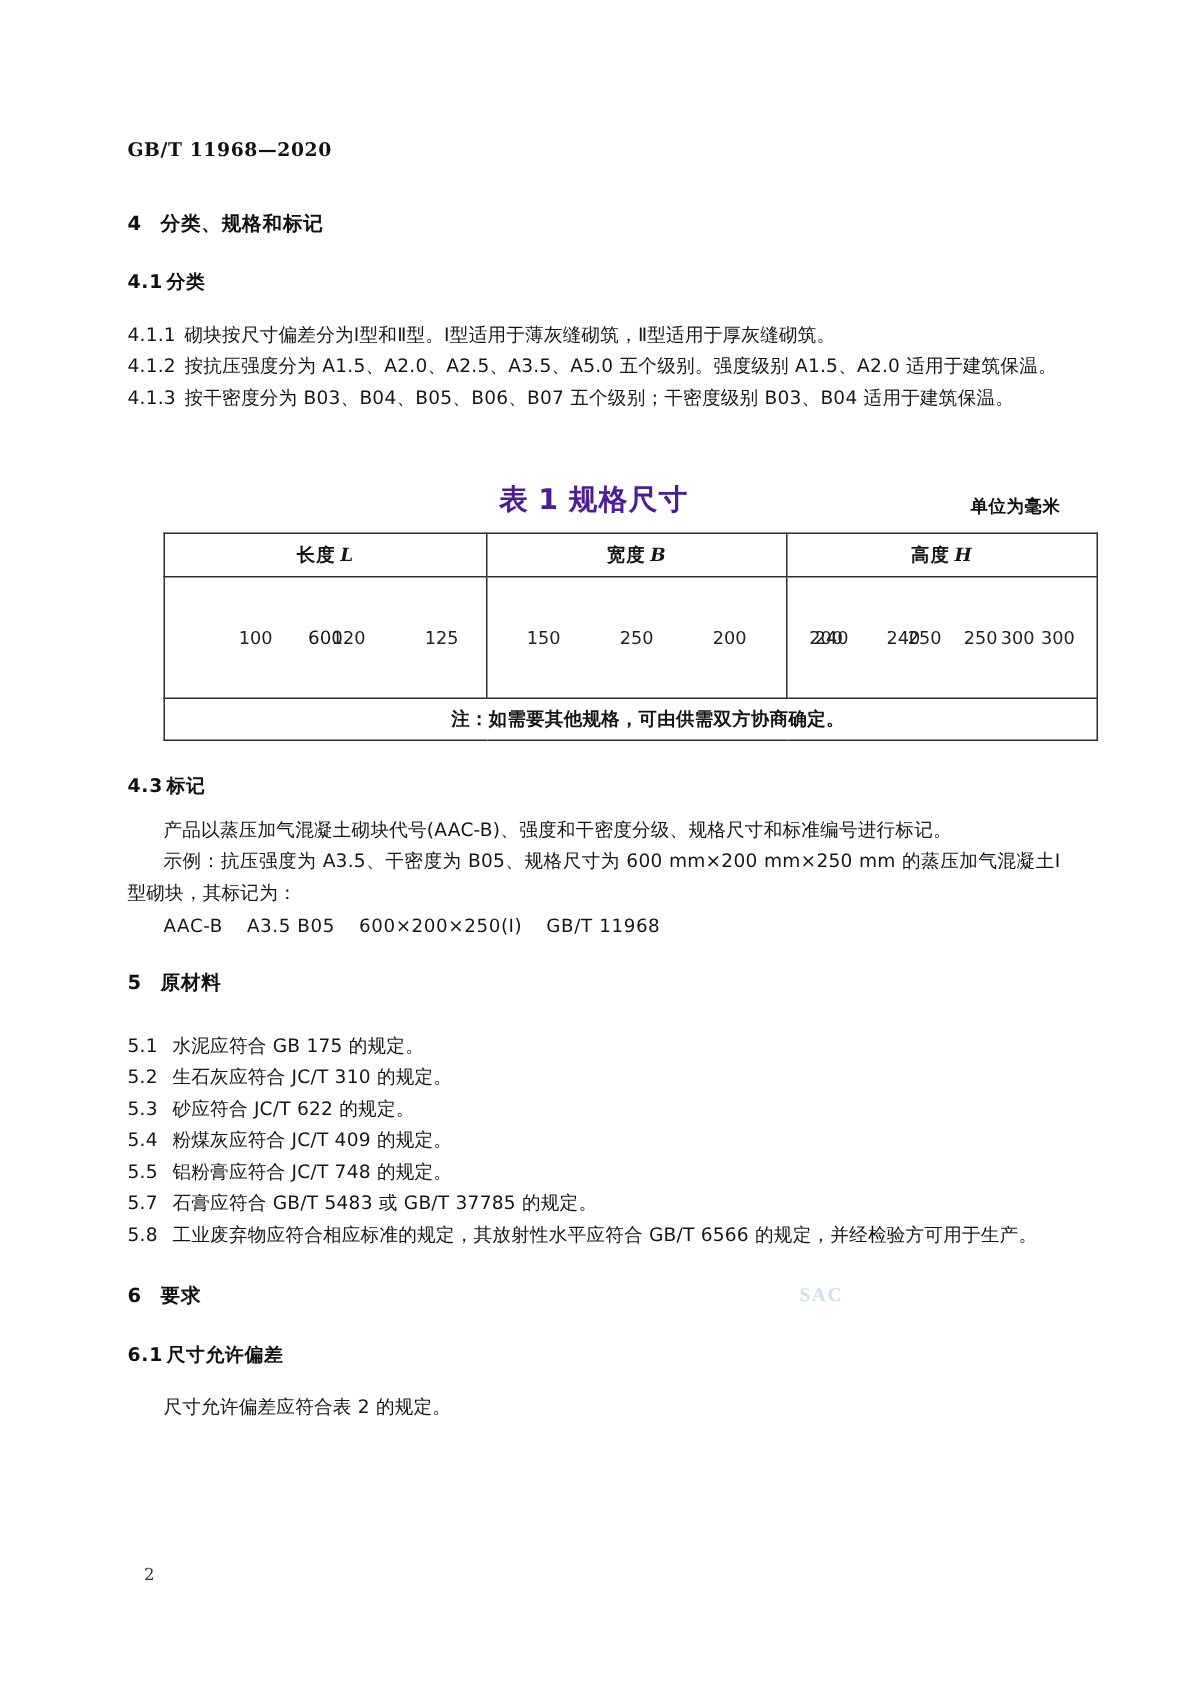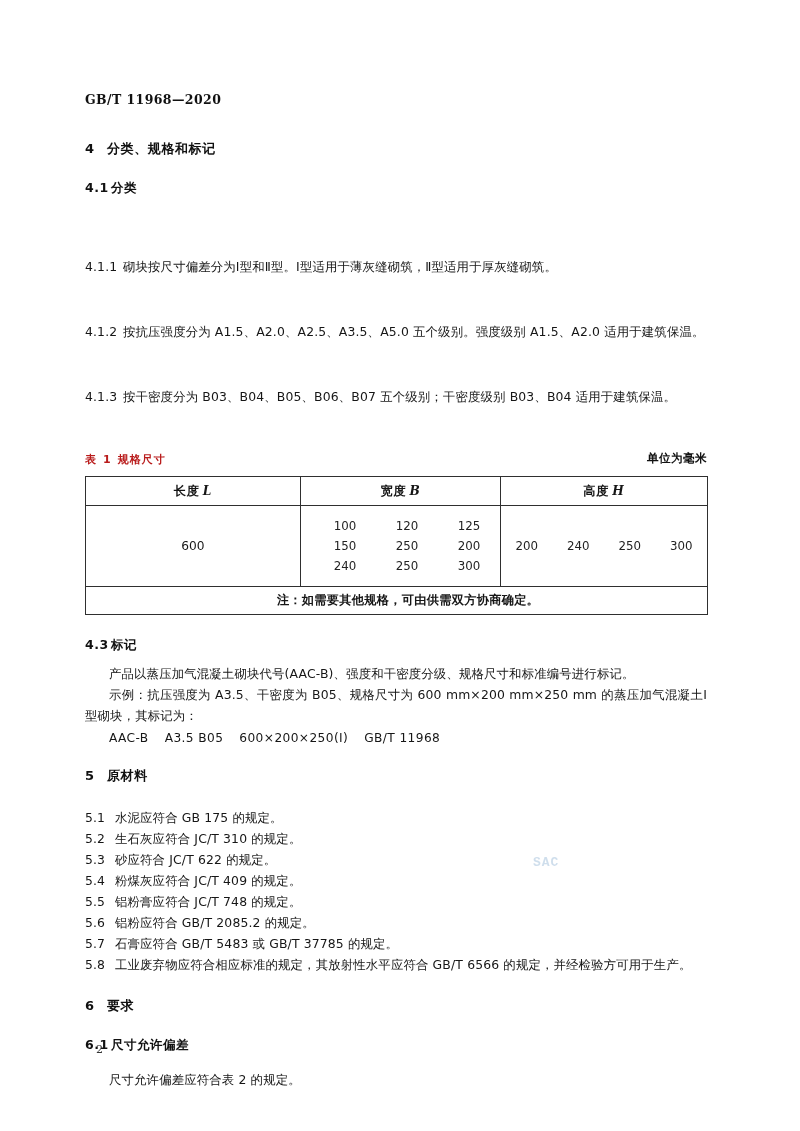--- a/index.html
+++ b/index.html
@@ -62,54 +62,55 @@
     font-size: 12.4px;
     line-height: 21px;
     color: #161616;
     text-align: justify;
     letter-spacing: 0.15px;
   }
   .p .lbl {
     display: inline-block;
     min-width: 38px;
     font-weight: normal;
-    margin-top: 44px;
   }
   .p .lbl-wide {
     display: inline-block;
     min-width: 30px;
   }
   .indent { text-indent: 24px; }
 
   .spacer-lg { height: 22px; }
   .spacer-md { height: 15px; }
   .spacer-sm { height: 9px; }
   .spacer-xs { height: 5px; }
 
   
   .tbl-caption {
-    font-weight: bold;
-    font-size: 11px;
+    text-align: center;
+    font-weight: bold;
+    font-size: 19px;
     letter-spacing: 1px;
-    color: #b91c1c;
+    color: #4c1d95;
   }
   .tbl-caption .cap-num { margin: 0 6px; font-weight: bold; }
   .tbl-unit {
     text-align: right;
     font-size: 11.6px;
     font-weight: bold;
     color: #111;
     margin-top: -16px;
     letter-spacing: 0.4px;
   }
   table.spec {
     border-collapse: collapse;
     width: 622px;
     margin-top: 10px;
     table-layout: fixed;
+    margin-left: 24px;
   }
   table.spec td {
     border: 1px solid #2f2f2f;
     text-align: center;
     vertical-align: middle;
     font-size: 12.2px;
     color: #161616;
   }
   table.spec td.head {
     height: 26px;
@@ -118,23 +119,23 @@
   }
   table.spec td.head i {
     font-family: "DejaVu Serif", "Liberation Serif", serif;
     font-style: italic;
     font-weight: bold;
     padding-left: 3px;
   }
   td.body-cell { height: 72px; padding: 4px 0; }
   .numgrid {
     display: flex;
-    flex-direction: column;
+    flex-direction: row;
     gap: 6px;
-    align-items: flex-end;
+    align-items: flex-start;
     justify-content: center;
   }
   .numrow {
     display: flex;
     justify-content: center;
   }
   .numrow span {
     display: inline-block;
     width: 62px;
     text-align: center;
@@ -158,21 +159,21 @@
     padding-left: 24px;
     color: #161616;
   }
   .mark-line .seg { margin-right: 16px; }
 
   
   .watermark {
     position: absolute;
     left: 533px;
     top: 855px;
-    font-family: Liberation Mono, monospace;
+    font-family: Liberation Serif, serif;
     font-size: 13px;
     font-weight: bold;
     letter-spacing: 1px;
     color: #a9c4dd;
     opacity: 0.55;
     user-select: none;
   }
 
   
   .folio {
@@ -316,23 +317,20 @@
     <div class="p">
       <span class="lbl-wide">5.3</span><span>砂应符合 JC/T 622 的规定。</span>
     </div>
     <div class="p">
       <span class="lbl-wide">5.4</span><span>粉煤灰应符合 JC/T 409 的规定。</span>
     </div>
     <div class="p">
       <span class="lbl-wide">5.5</span><span>铝粉膏应符合 JC/T 748 的规定。</span>
     </div>
     <div class="p">
-      <span class="lbl-wide">5.6</span><span>铝粉应符合 GB/T 2085.2 的规定。</span>
-    </div>
-    <div class="p">
       <span class="lbl-wide">5.7</span><span>石膏应符合 GB/T 5483 或 GB/T 37785 的规定。</span>
     </div>
     <div class="p">
       <span class="lbl-wide">5.8</span><span>工业废弃物应符合相应标准的规定，其放射性水平应符合 GB/T 6566 的规定，并经检验方可用于生产。</span>
     </div>
 
     <div class="spacer-lg"></div>
 
     <div class="h1">
       <span class="num">6</span><span>要求</span>

